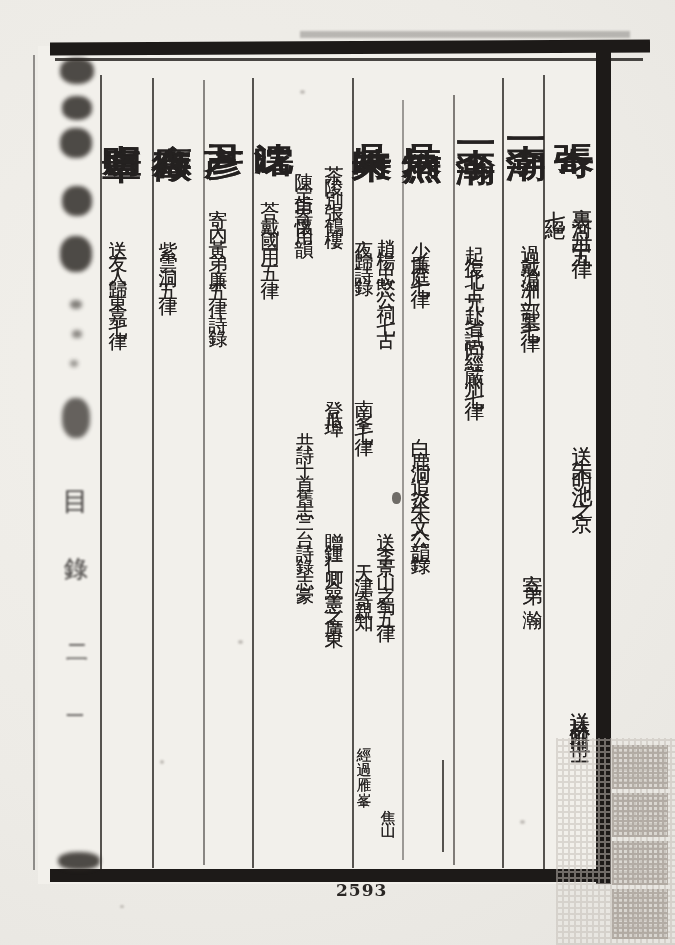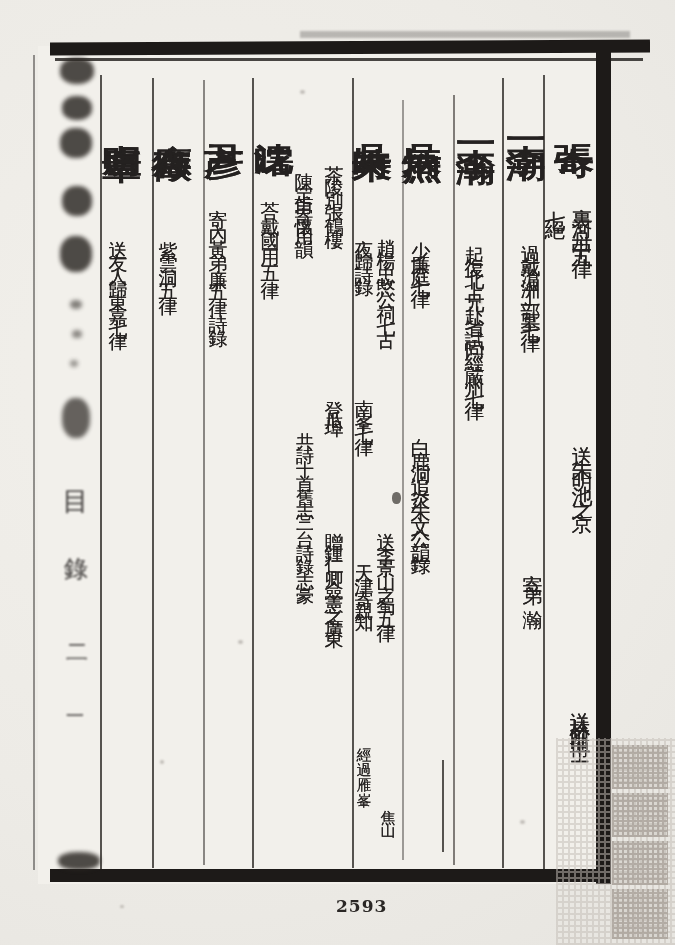--- a/index.html
+++ b/index.html
@@ -29,21 +29,21 @@
   
   .wmfield{position:absolute;opacity:.5;
     background-image:
       repeating-linear-gradient(0deg,#c4beb7 0 2px,transparent 2px 6px),
       repeating-linear-gradient(90deg,#c4beb7 0 2px,transparent 2px 6px);}
   .wmblock{position:absolute;opacity:.85;background-color:rgba(168,161,153,.28);
     background-image:
       repeating-linear-gradient(0deg,#aba49c 0 2px,transparent 2px 5px),
       repeating-linear-gradient(90deg,#aba49c 0 2px,transparent 2px 5px);}
   .nz{position:absolute;background:#8d8781;border-radius:50%;filter:blur(1px);opacity:.5;}
-  .pgnum{position:absolute;font-weight:bold;color:#2a2725;letter-spacing:1px;margin-top:16px;}
+  .pgnum{position:absolute;font-weight:bold;color:#2a2725;letter-spacing:1px;}
 </style>
 </head>
 <body>
 
 <div id="page">
   <div class="paper"></div>
 
   <div class="bar" style="left:50px;top:41px;width:600px;height:13px;transform:rotate(-0.3deg);"></div>
   <div class="bar" style="left:55px;top:58px;width:588px;height:3px;opacity:.8;"></div>
   <div class="bar" style="left:300px;top:31px;width:330px;height:7px;opacity:.25;filter:blur(1px);"></div>

